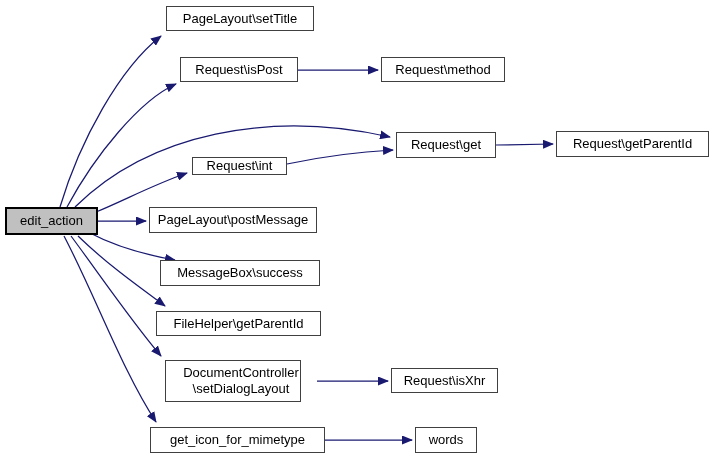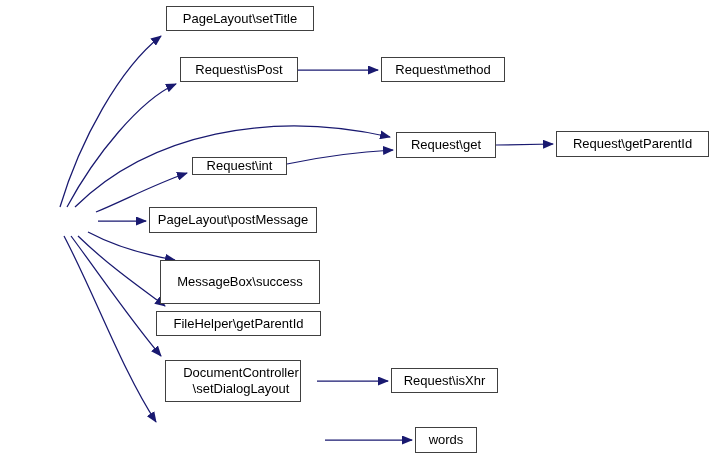--- a/index.html
+++ b/index.html
@@ -72,42 +72,44 @@
     <path class="edge" d="M78,236 C108,265 138,286 165,306" marker-end="url(#arrow)"></path>
     <path class="edge" d="M71,236 C100,275 132,322 161,356" marker-end="url(#arrow)"></path>
     <path class="edge" d="M64,236 C95,295 122,370 156,422" marker-end="url(#arrow)"></path>
     <path class="edge" d="M298,70 L378,70" marker-end="url(#arrow)"></path>
     <path class="edge" d="M287,164 C320,157 355,152 393,150" marker-end="url(#arrow)"></path>
     <path class="edge" d="M496,145 L553,144" marker-end="url(#arrow)"></path>
     <path class="edge" d="M317,381 L388,381" marker-end="url(#arrow)"></path>
     <path class="edge" d="M325,440 L412,440" marker-end="url(#arrow)"></path>
   </svg>
 
+  <div class="node root" style="left:5px; top:207px; width:93px; height:28px;">edit_action</div>
 
   <div class="node" style="left:166px; top:6px; width:148px; height:25px;">PageLayout\setTitle</div>
 
   <div class="node" style="left:180px; top:57px; width:118px; height:25px;">Request\isPost</div>
 
   <div class="node" style="left:381px; top:57px; width:124px; height:25px;">Request\method</div>
 
   <div class="node" style="left:396px; top:132px; width:100px; height:26px;">Request\get</div>
 
   <div class="node" style="left:556px; top:131px; width:153px; height:26px;">Request\getParentId</div>
 
   <div class="node" style="left:192px; top:157px; width:95px; height:18px;">Request\int</div>
 
   <div class="node" style="left:149px; top:207px; width:168px; height:26px;">PageLayout\postMessage</div>
 
-  <div class="node" style="left:160px; top:260px; width:160px; height:44px;">MessageBox\success</div>
+  <div class="node" style="left:160px; top:260px; width:160px; height:26px;">MessageBox\success</div>
 
   <div class="node" style="left:156px; top:311px; width:165px; height:25px;">FileHelper\getParentId</div>
 
   <div class="node" style="left:165px; top:360px; width:136px; height:42px;padding-left:16px;">
     <span>DocumentController</span>
     <span>\setDialogLayout</span>
   </div>
 
   <div class="node" style="left:391px; top:368px; width:107px; height:25px;">Request\isXhr</div>
 
+  <div class="node" style="left:150px; top:427px; width:175px; height:26px;">get_icon_for_mimetype</div>
 
   <div class="node" style="left:415px; top:427px; width:62px; height:26px;">words</div>
 
 </div>
 
 </body></html>

